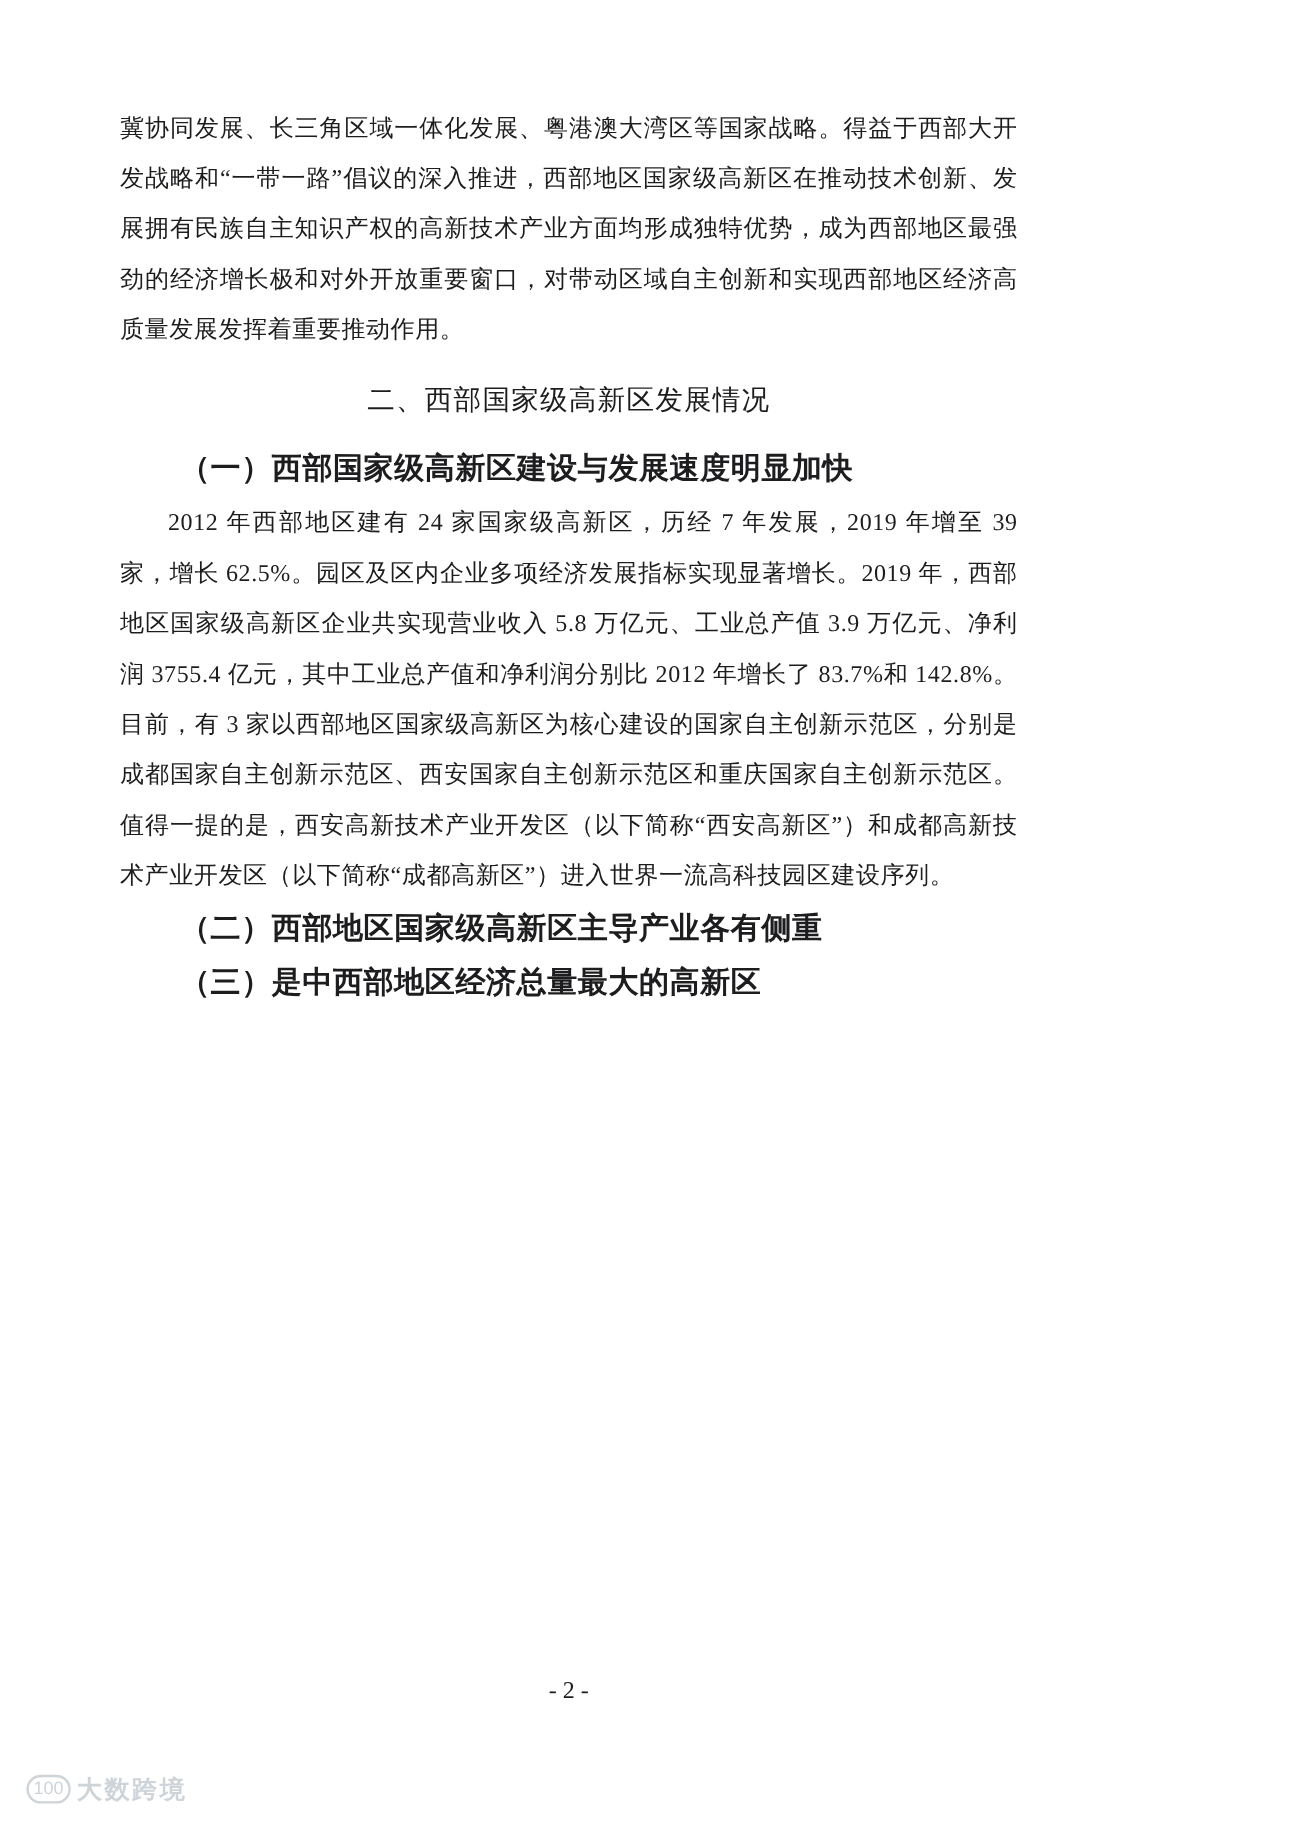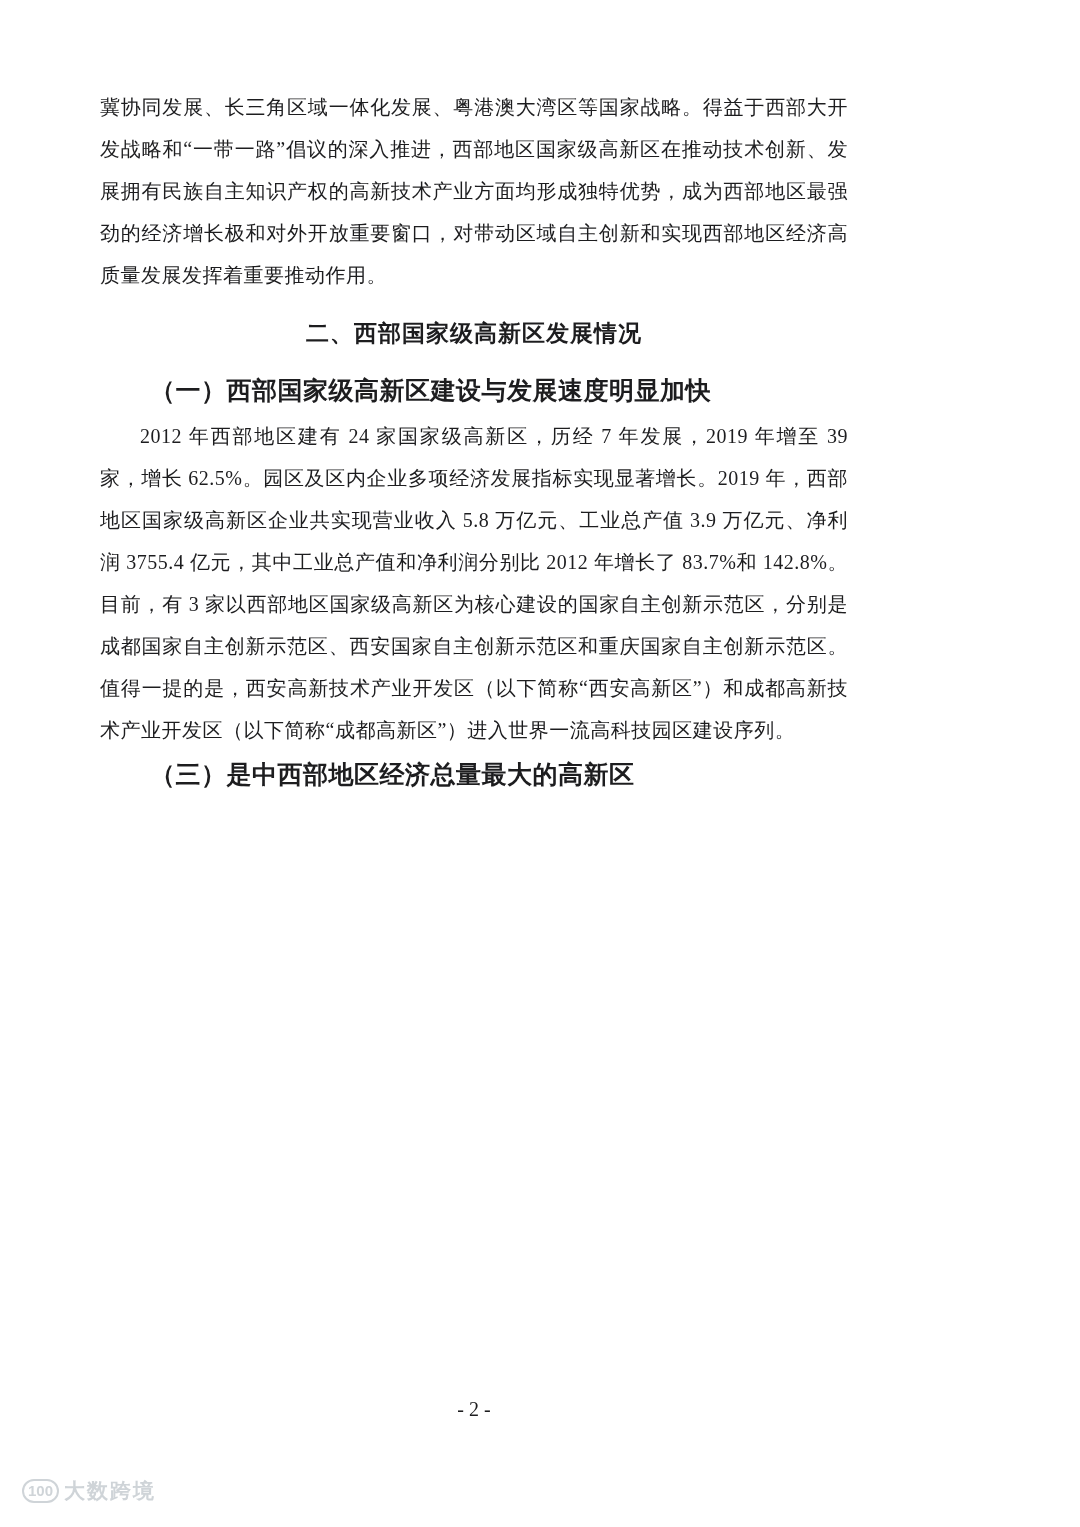--- a/index.html
+++ b/index.html
@@ -25,21 +25,21 @@
     font-size: 20px;
     line-height: 42px;
     text-align: justify;
     text-justify: inter-ideograph;
     text-indent: 2em;
     letter-spacing: 0.5px;
   }
   .para.no-indent { text-indent: 0; }
   .main-heading {
     font-size: 23px;
-    font-weight: bold;
+    font-weight: normal;
     text-align: center;
     line-height: 44px;
     margin: 16px 0 14px 0;
     letter-spacing: 1px;
   }
   .sub-heading {
     font-size: 25px;
     font-weight: bold;
     line-height: 42px;
     text-indent: 2em;
@@ -65,21 +65,21 @@
     color: #cfd4d8;
     font-family: "Liberation Sans", "DejaVu Sans", sans-serif;
     font-size: 21px;
     font-weight: bold;
     letter-spacing: 2px;
     user-select: none;
   }
   .wm-logo {
     display: inline-block;
     font-size: 15px;
-    font-weight: bold;
+    font-weight: normal;
     border: 2px solid #cfd4d8;
     border-radius: 12px;
     padding: 1px 4px;
     letter-spacing: 0;
     line-height: 1.2;
   }
 </style>
 </head>
 <body>
 
@@ -88,20 +88,21 @@
   <main class="content">
 
     <p class="para no-indent">冀协同发展、长三角区域一体化发展、粤港澳大湾区等国家战略。得益于西部大开发战略和“一带一路”倡议的深入推进，西部地区国家级高新区在推动技术创新、发展拥有民族自主知识产权的高新技术产业方面均形成独特优势，成为西部地区最强劲的经济增长极和对外开放重要窗口，对带动区域自主创新和实现西部地区经济高质量发展发挥着重要推动作用。</p>
 
     <h1 class="main-heading">二、西部国家级高新区发展情况</h1>
 
     <h2 class="sub-heading">（一）西部国家级高新区建设与发展速度明显加快</h2>
 
     <p class="para">2012 年西部地区建有 24 家国家级高新区，历经 7 年发展，2019 年增至 39 家，增长 62.5%。园区及区内企业多项经济发展指标实现显著增长。2019 年，西部地区国家级高新区企业共实现营业收入 5.8 万亿元、工业总产值 3.9 万亿元、净利润 3755.4 亿元，其中工业总产值和净利润分别比 2012 年增长了 83.7%和 142.8%。目前，有 3 家以西部地区国家级高新区为核心建设的国家自主创新示范区，分别是成都国家自主创新示范区、西安国家自主创新示范区和重庆国家自主创新示范区。值得一提的是，西安高新技术产业开发区（以下简称“西安高新区”）和成都高新技术产业开发区（以下简称“成都高新区”）进入世界一流高科技园区建设序列。</p>
 
+    <h2 class="sub-heading">（二）西部地区国家级高新区主导产业各有侧重</h2>
 
 
     <h2 class="sub-heading">（三）是中西部地区经济总量最大的高新区</h2>
 
 
 
   </main>
 
   <div class="page-number">- 2 -</div>
 

